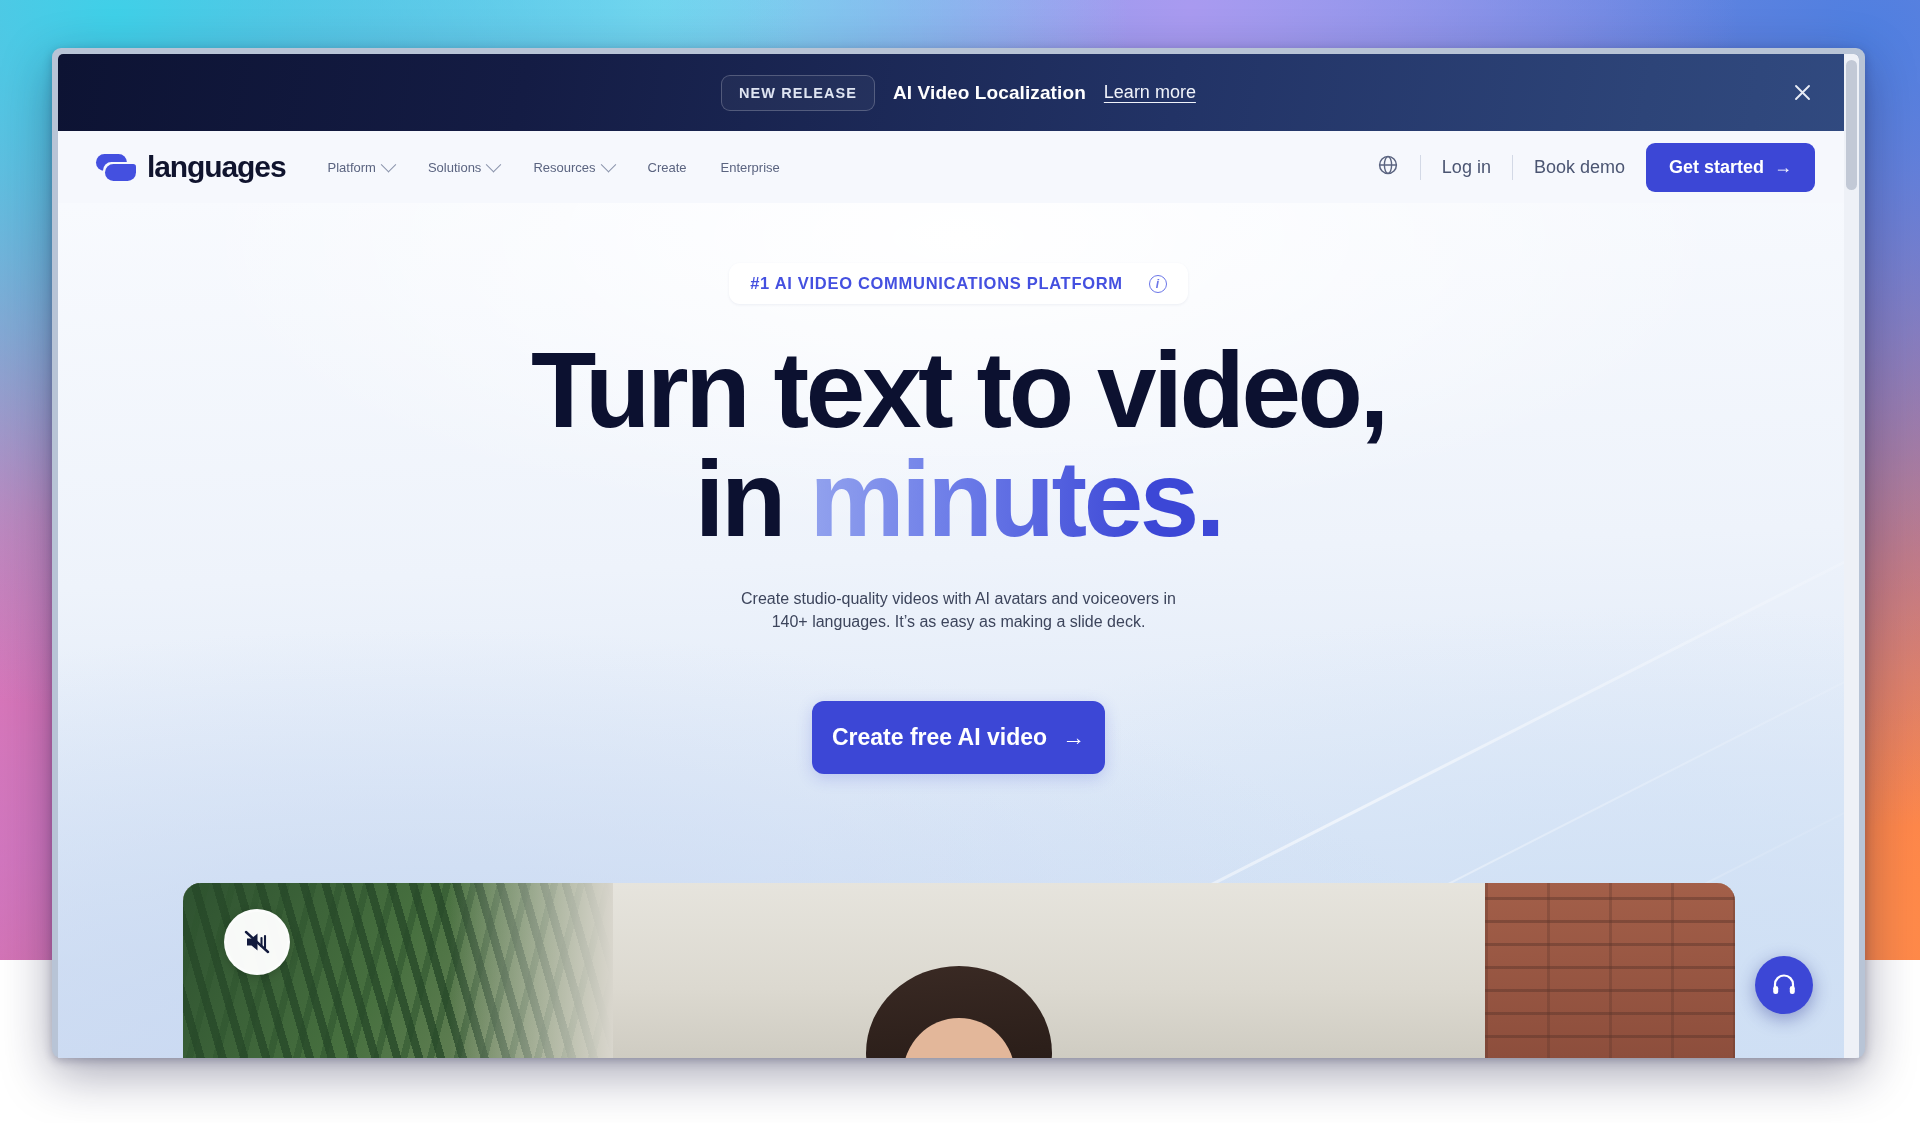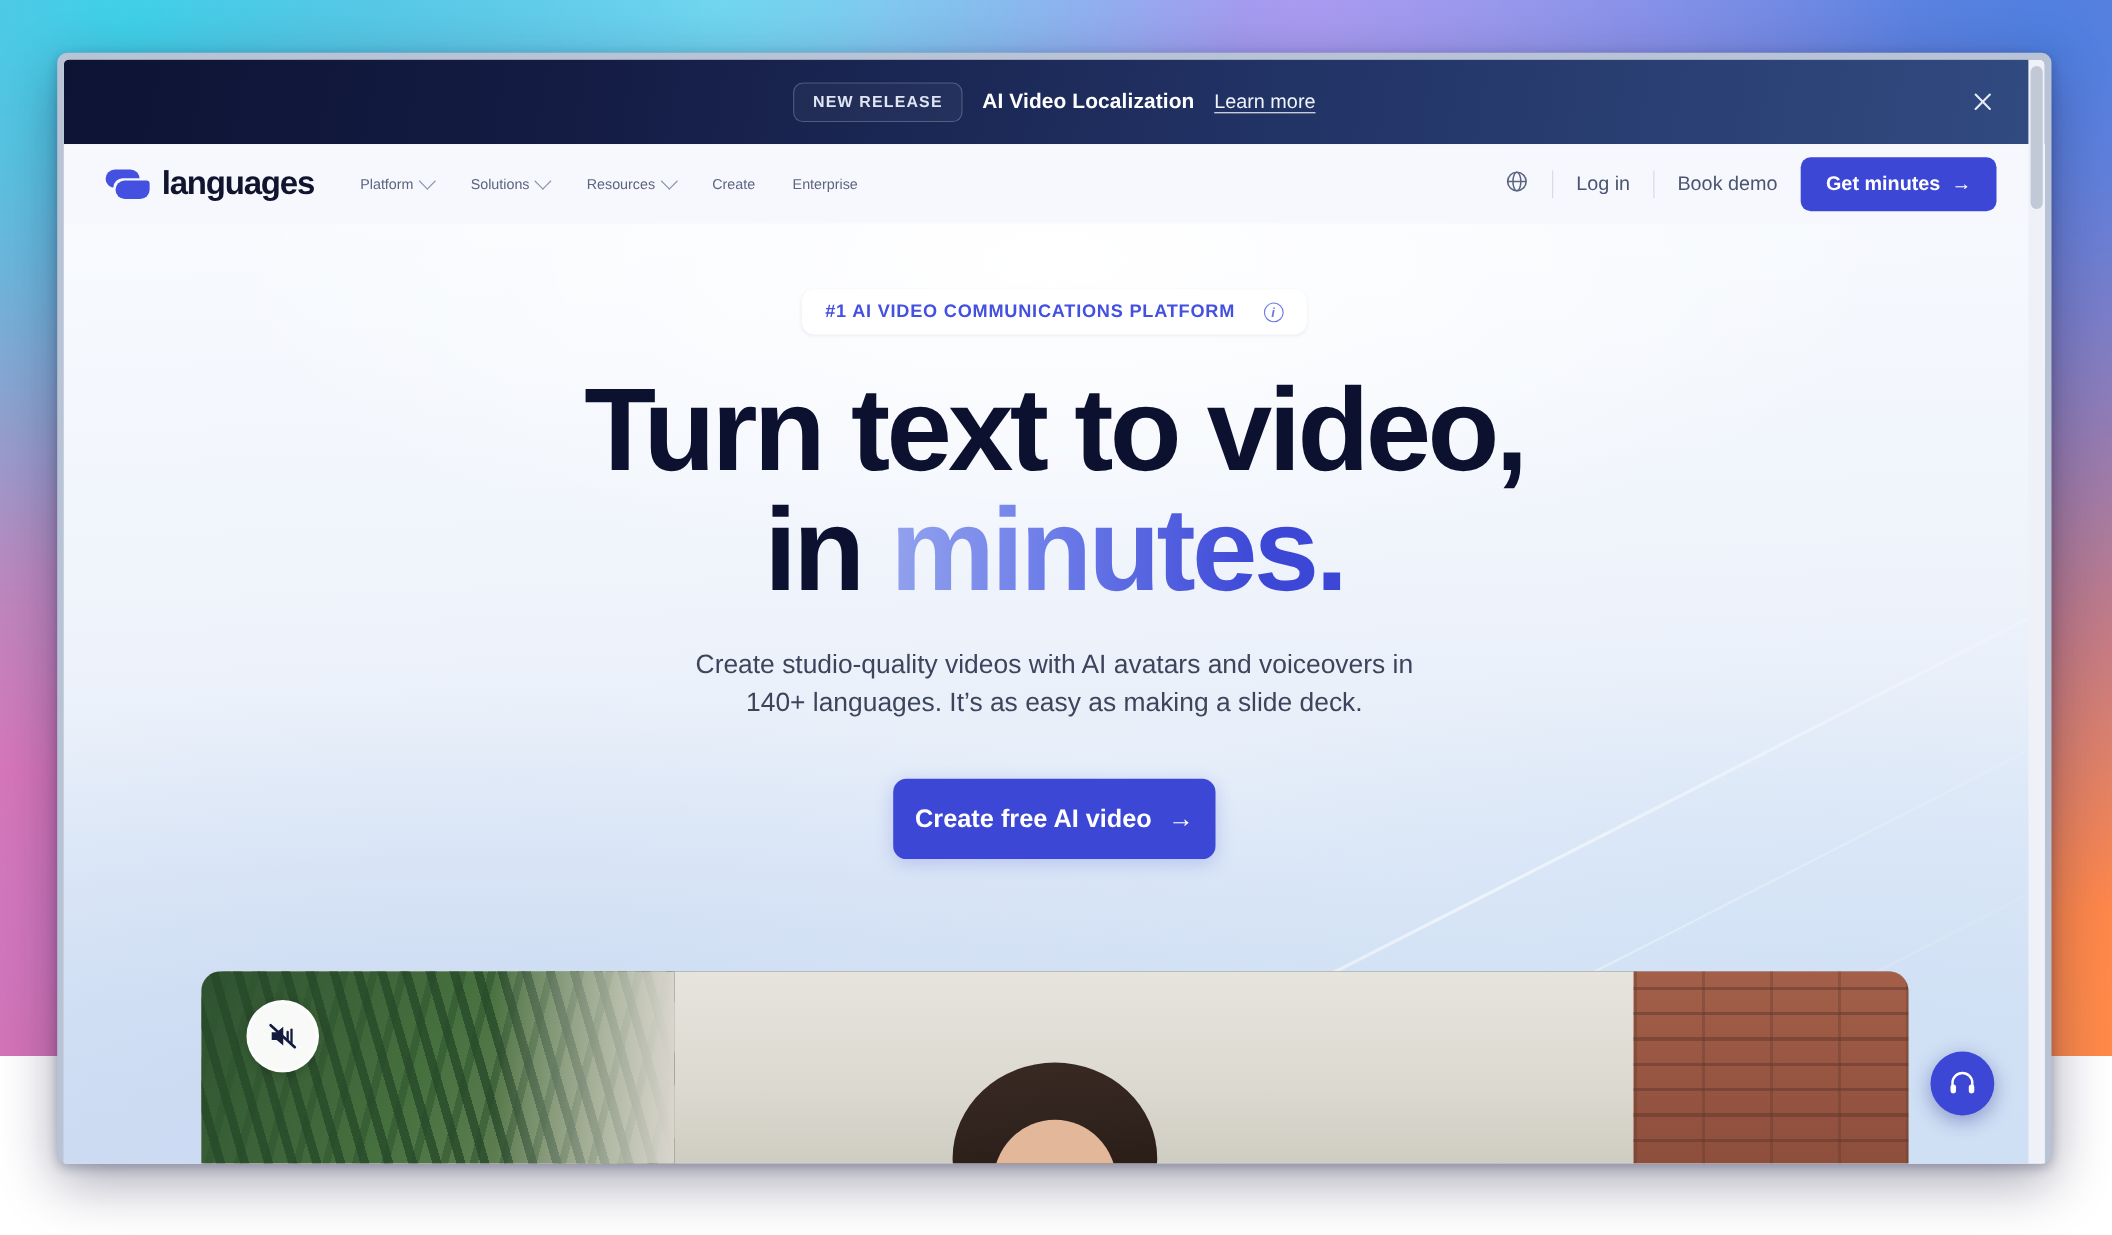--- a/index.html
+++ b/index.html
@@ -203,23 +203,23 @@
   }
   #headline .line2 { display: block; }
   .grad-word {
     background: linear-gradient(92deg, #93a3ee 0%, #6c7ce8 36%, #3c47d6 82%);
     -webkit-background-clip: text;
     background-clip: text;
     color: transparent;
   }
 
   #subheadline {
-    margin: 34px auto 0;
+    margin: 34px auto 15px;
     width: 760px;
-    font-size: 24px;
+    font-size: 16px;
     line-height: 1.42;
     color: #3d455c;
     text-align: center;
   }
 
   #cta-button {
     margin-top: 52px;
     background: #3c47d6;
     color: #fff;
     font-size: 23px;
@@ -406,21 +406,21 @@
               <circle cx="11" cy="11" r="8.4" stroke="#5b6480" stroke-width="1.5"></circle>
               <ellipse cx="11" cy="11" rx="3.6" ry="8.4" stroke="#5b6480" stroke-width="1.4"></ellipse>
               <path d="M2.8 11 H19.2" stroke="#5b6480" stroke-width="1.4"></path>
             </svg>
           </span>
           <span class="hdr-divider"></span>
           <span class="hdr-link">Log in</span>
           <span class="hdr-divider"></span>
           <span class="hdr-link">Book demo</span>
           <button id="get-started-btn">
-            <span>Get minutes</span>
+            <span>Get started</span>
             <span>→</span>
           </button>
         </div>
       </header>
 
       <section id="hero">
         <div class="streak s1"></div>
         <div class="streak s2"></div>
         <div class="streak s3"></div>
 

